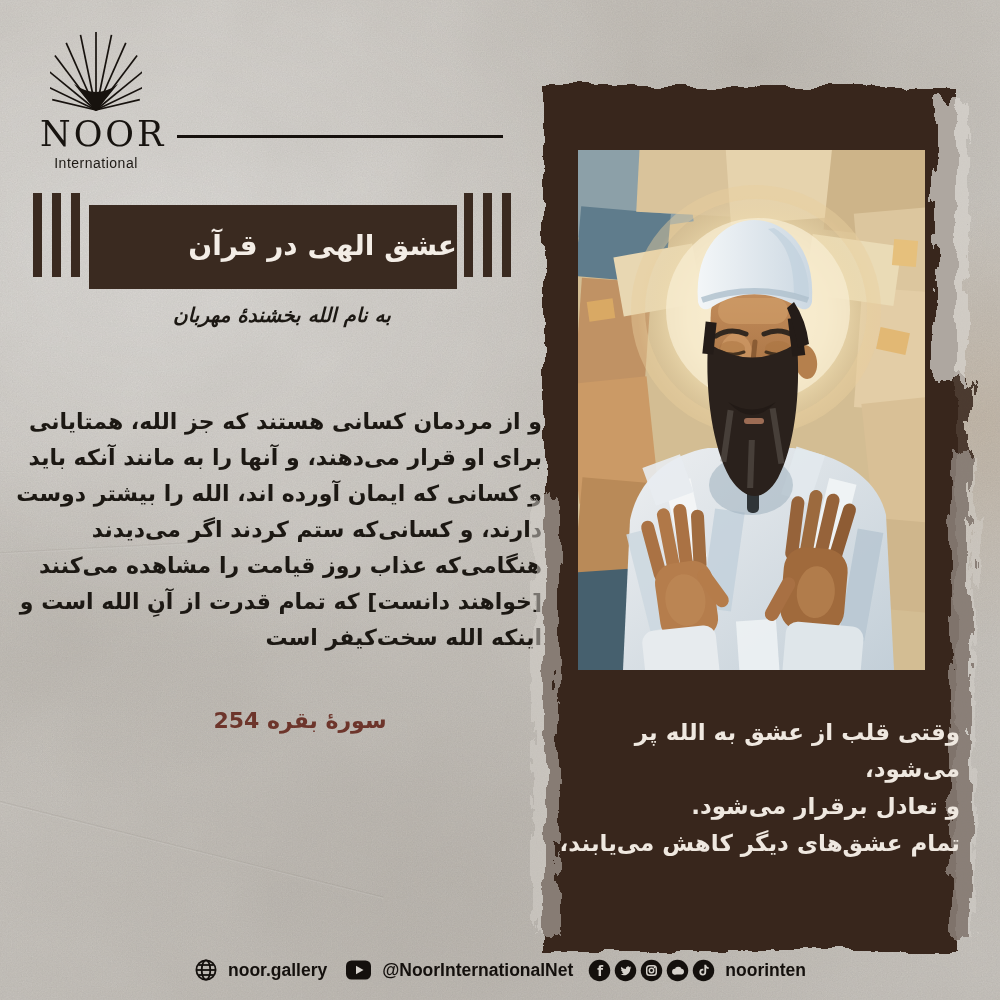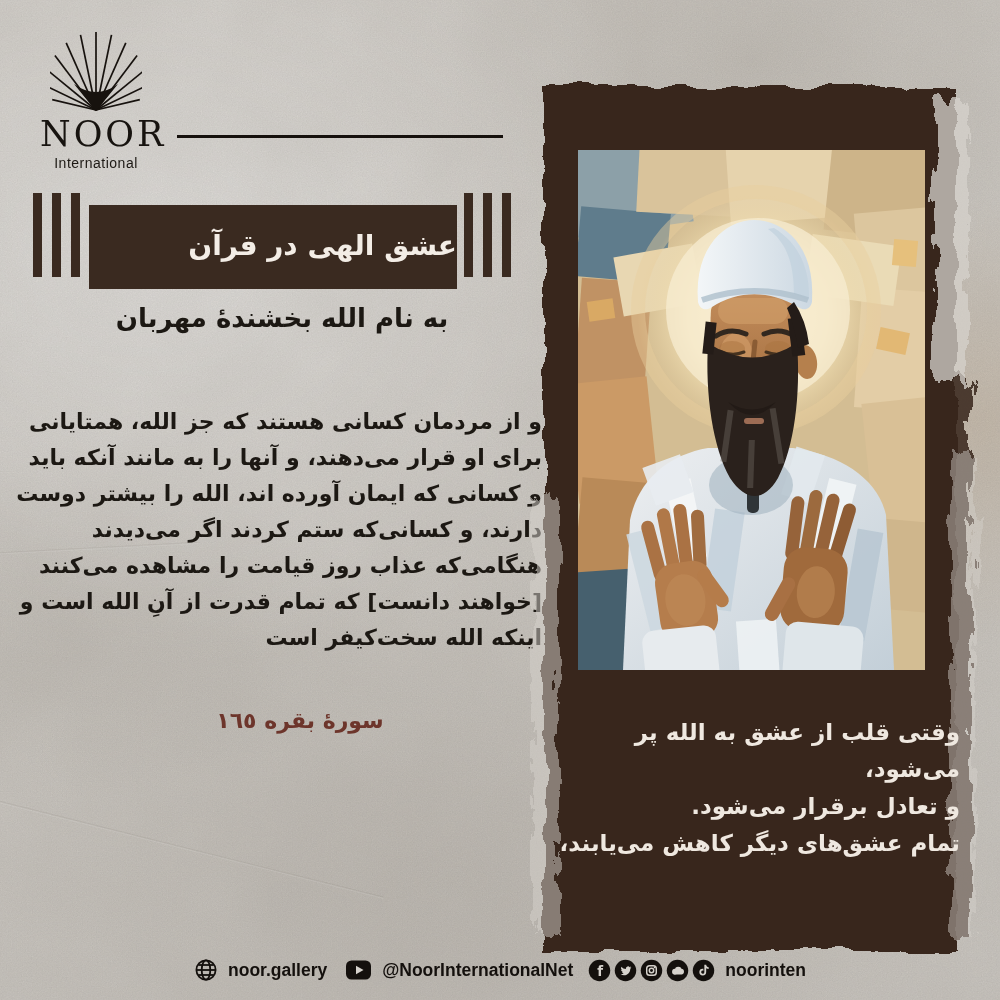--- a/index.html
+++ b/index.html
@@ -25,21 +25,21 @@
   .logo-sub{font-family:"Liberation Sans",sans-serif;font-size:14px;letter-spacing:.5px;
     color:#1d1914;text-align:center;margin-top:1px;}
   .rule{position:absolute;left:177px;top:135px;width:326px;height:3px;background:#15100c;}
   
   .stripe{position:absolute;top:193px;width:9px;height:84px;background:#3a2a20;}
   .banner{position:absolute;left:89px;top:193px;width:368px;height:84px;background:#3a2a20;
     display:flex;align-items:center;justify-content:flex-end;margin-top:12px;}
   .banner-title{direction:rtl;color:#f3ede6;font-weight:700;font-size:28px;padding-bottom:4px;}
   
   .bismillah{position:absolute;left:57px;top:303px;width:450px;direction:rtl;text-align:center;
-    font-weight:700;font-size:26px;color:#1c1813;}
+    font-weight:700;font-size:20px;color:#1c1813;font-style:italic;}
   .verse{position:absolute;left:12px;top:404px;width:530px;direction:rtl;
     font-weight:700;font-size:22px;line-height:36px;color:#1c1813;}
   .reference{position:absolute;left:90px;top:708px;width:420px;direction:rtl;text-align:center;
     font-weight:700;font-size:22px;color:#6d352b;}
   
   .panel-svg{position:absolute;left:530px;top:75px;}
   .painting{position:absolute;left:578px;top:150px;}
   .quote{position:absolute;left:548px;top:714px;width:412px;direction:rtl;text-align:right;
     font-weight:700;font-size:23px;line-height:37px;color:#efe8e0;}
   
@@ -110,21 +110,21 @@
 
   <div class="verse">
     <div>و از مردمان کسانی هستند که جز الله، همتایانی</div>
     <div>برای او قرار می‌دهند، و آنها را به مانند آنکه باید</div>
     <div>و کسانی که ایمان آورده اند، الله را بیشتر دوست</div>
     <div>دارند، و کسانی‌که ستم کردند اگر می‌دیدند</div>
     <div>هنگامی‌که عذاب روز قیامت را مشاهده می‌کنند</div>
     <div>[خواهند دانست] که تمام قدرت از آنِ الله است و</div>
     <div>اینکه الله سخت‌کیفر است</div>
   </div>
-  <div class="reference">سورهٔ بقره ١٦٥</div>
+  <div class="reference">سورهٔ بقره 254</div>
 
   <svg class="panel-svg" width="460" height="885" viewBox="0 0 460 885">
     <defs>
       <filter id="rough" x="-10%" y="-10%" width="120%" height="120%">
         <feTurbulence type="fractalNoise" baseFrequency="0.028" numOctaves="4" seed="8" result="n"></feTurbulence>
         <feDisplacementMap in="SourceGraphic" in2="n" scale="16" xChannelSelector="R" yChannelSelector="G"></feDisplacementMap>
       </filter>
       <filter id="rough2" x="-30%" y="-15%" width="160%" height="130%">
         <feTurbulence type="fractalNoise" baseFrequency="0.09 0.03" numOctaves="4" seed="3" result="n"></feTurbulence>
         <feDisplacementMap in="SourceGraphic" in2="n" scale="26" xChannelSelector="R" yChannelSelector="G"></feDisplacementMap>

